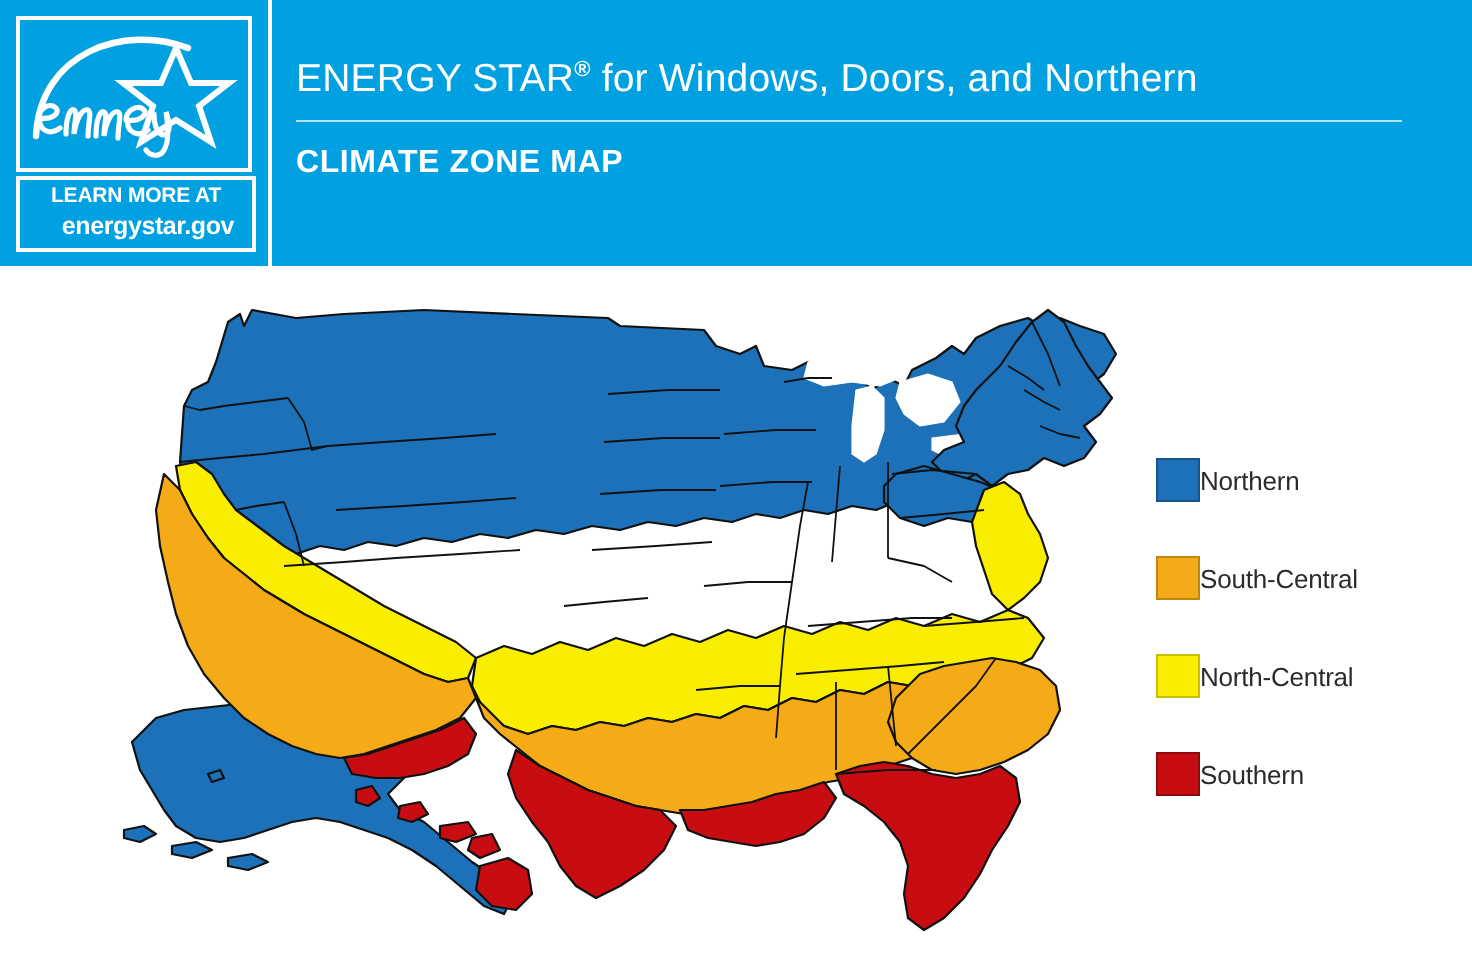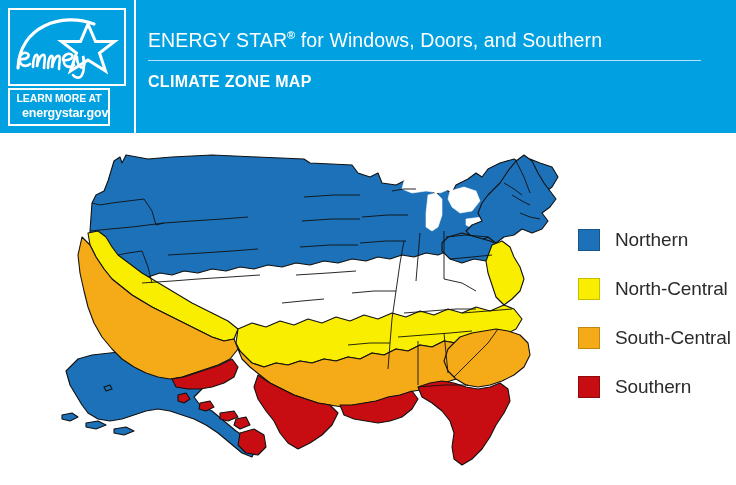--- a/index.html
+++ b/index.html
@@ -42,21 +42,21 @@
     height: 78px;
     border: 2px solid #ffffff;
     box-sizing: border-box;
     overflow: hidden;
   }
   .logo-mark svg { display: block; }
   .logo-text {
     position: absolute;
     left: 0;
     top: 80px;
-    width: 102px;
+    width: 120px;
     height: 38px;
     border: 2px solid #ffffff;
     box-sizing: border-box;
     color: #ffffff;
     text-align: center;
     padding-top: 2px;
   }
   .logo-text .l1 {
     display: block;
     font-size: 10.5px;
@@ -147,22 +147,21 @@
     margin-bottom: 27px;
   }
   .legend-row:last-child { margin-bottom: 0; }
   .legend-swatch {
     width: 22px;
     height: 22px;
     box-sizing: border-box;
     flex: 0 0 auto;
   }
   .legend-label {
-    margin-left: 15px;
-    font-size: 19px;
+    font-size: 13px;
     color: #2b2b2b;
     white-space: nowrap;
     letter-spacing: -0.1px;
   }
 </style>
 </head>
 <body>
 
 <div class="header">
 
@@ -188,21 +187,21 @@
     <div class="logo-text">
       <span class="l1">LEARN MORE AT</span>
       <span class="l2">energystar.gov</span>
     </div>
 
   </div>
 
   <div class="header-divider-v"></div>
 
   <div class="titles">
-    <div class="title-main"><span class="strong">ENERGY STAR</span><span class="reg">®</span><span> for Windows, Doors, and Southern</span></div>
+    <div class="title-main"><span class="strong">ENERGY STAR</span><span class="reg">®</span><span> for Windows, Doors, and Northern</span></div>
     <div class="title-rule"></div>
     <div class="title-sub">CLIMATE ZONE MAP</div>
   </div>
 
 </div>
 
 <div class="map-area">
 
   <svg class="map-svg" viewBox="0 0 520 340" preserveAspectRatio="xMidYMid meet">
     <g stroke="#111111" stroke-width="1.1" stroke-linejoin="round">
@@ -366,27 +365,27 @@
   </svg>
 
   <div class="legend">
 
     <div class="legend-row">
       <span class="legend-swatch" style="background:#1c71b8;border:1px solid #14558c;"></span>
       <span class="legend-label">Northern</span>
     </div>
 
     <div class="legend-row">
+      <span class="legend-swatch" style="background:#f5ab18;border:1px solid #c08711;"></span>
+      <span class="legend-label">South-Central</span>
+    </div>
+
+    <div class="legend-row">
       <span class="legend-swatch" style="background:#faee00;border:1px solid #c9bd00;"></span>
       <span class="legend-label">North-Central</span>
-    </div>
-
-    <div class="legend-row">
-      <span class="legend-swatch" style="background:#f5ab18;border:1px solid #c08711;"></span>
-      <span class="legend-label">South-Central</span>
     </div>
 
     <div class="legend-row">
       <span class="legend-swatch" style="background:#c80d12;border:1px solid #8f0a0d;"></span>
       <span class="legend-label">Southern</span>
     </div>
 
   </div>
 
 </div>

